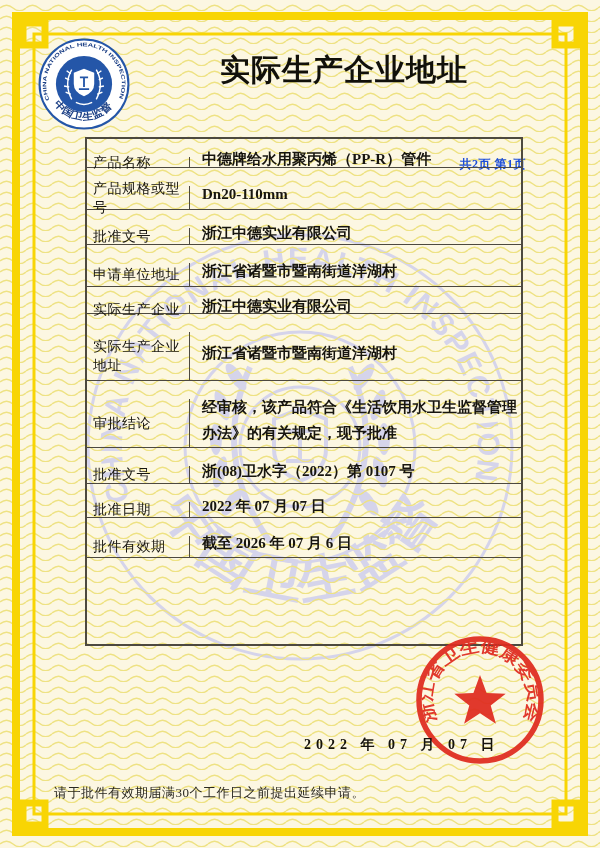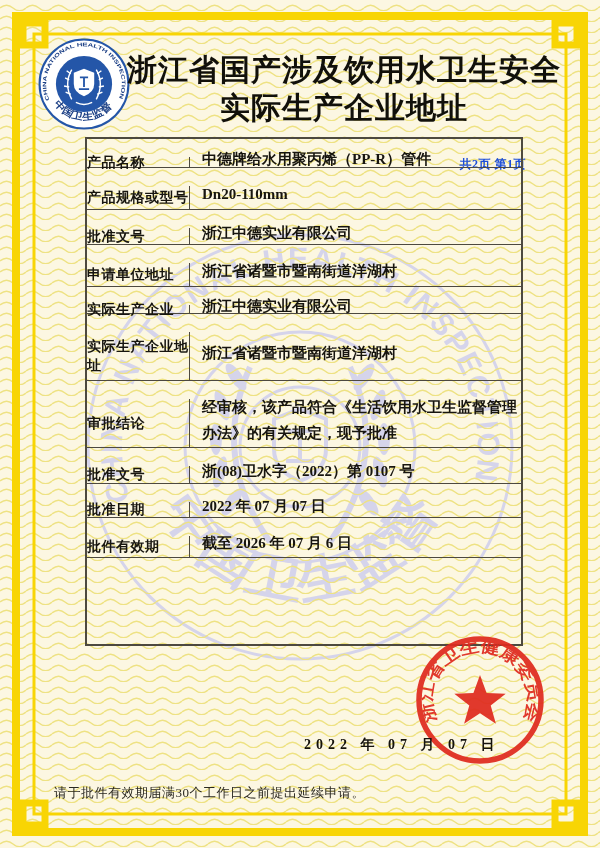--- a/index.html
+++ b/index.html
@@ -22,22 +22,22 @@
     font-size:12px;font-weight:700;letter-spacing:0.5px;color:#1d4ed8;
   }
   .cert-table{
     position:absolute;left:85px;top:137px;width:438px;
     border:2px solid #4d493f;box-sizing:border-box;
   }
   .trow{display:flex;border-bottom:1.5px solid #4d493f;box-sizing:border-box;}
   .trow:last-child{border-bottom:none;}
   .tlabel{
     width:103px;flex:0 0 103px;border-right:1.5px solid #4d493f;box-sizing:border-box;
-    display:flex;align-items:center;
-    font-size:14px;letter-spacing:0.5px;font-weight:700;line-height:19px;margin-top:18px;
+    display:flex;align-items:center;padding-left:6px;
+    font-size:14px;letter-spacing:0.5px;font-weight:400;line-height:19px;margin-top:18px;
   }
   .tvalue{
     flex:1;display:flex;align-items:center;padding-left:12px;padding-right:4px;
     font-size:15px;font-weight:600;line-height:26px;margin-top:11px;
   }
   .stamp{position:absolute;left:410px;top:630px;opacity:0.93;}
   .date{
     position:absolute;left:304px;top:736px;
     font-size:14px;font-weight:700;letter-spacing:5px;color:#14120c;
     white-space:nowrap;
@@ -129,21 +129,20 @@
       <path d="M 59,56 l 5,-2 M 60.5,49 l 5,-1 M 60.5,42 l 4,-2 M 59,36 l 4,-3"></path>
       <path d="M 38,64 Q 46,68 54,64"></path>
     </g>
     <g>
       <path d="M 46,31 L 56,35 V 46 Q 56,54 46,58 Q 36,54 36,46 V 35 Z" fill="#ffffff"></path>
       <path d="M 42,39.5 H 50 M 46,39.5 V 49 M 41,51 H 51" stroke="#2456a8" stroke-width="1.8" fill="none"></path>
     </g>
   </svg>
 
   <div class="title">
-    <div>浙江省国产涉及饮用水卫生安全</div>
     <div>实际生产企业地址</div>
   </div>
 
   <div class="pagination">共2页 第1页</div>
 
   <div class="cert-table">
     <div class="trow" style="height:29px">
       <div class="tlabel">产品名称</div>
       <div class="tvalue">中德牌给水用聚丙烯（PP-R）管件</div>
     </div>

